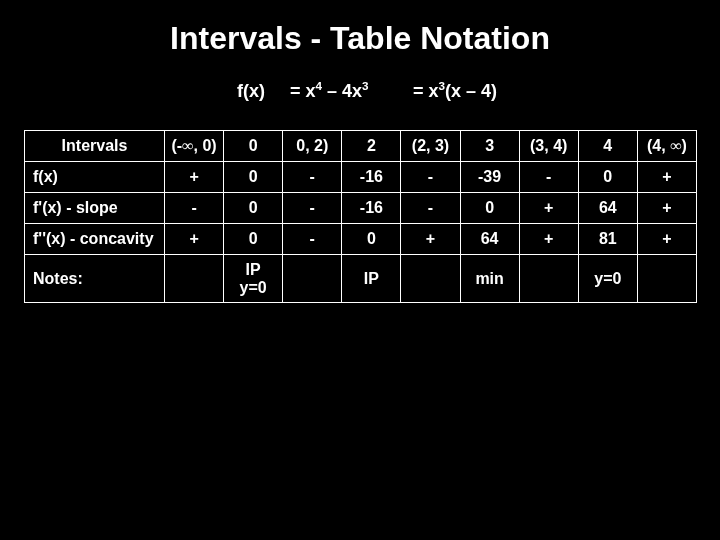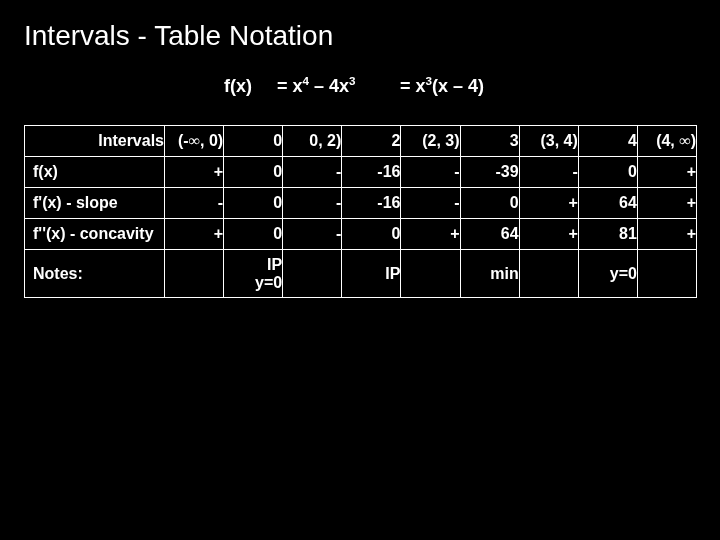--- a/index.html
+++ b/index.html
@@ -1,25 +1,25 @@
 <!DOCTYPE html>
 <html><head>
 <meta charset="utf-8">
 <style>
   html,body{margin:0;padding:0;background:#000;color:#fff;font-family:Arial,Helvetica,sans-serif;width:720px;height:540px;overflow:hidden}
   .slide{width:720px;height:540px;box-sizing:border-box;padding:16px 24px 24px 24px;position:relative}
-  .title{font-size:28px;font-weight:normal;margin:4px 0 24px 0}
+  .title{font-size:32px;font-weight:bold;text-align:center;margin:4px 0 24px 0}
   .eqs{margin-left:200px;margin-bottom:28px}
-  .eq{font-size:18px;font-weight:bold;margin:8px 0;white-space:nowrap}
+  .eq{font-size:18px;font-weight:bold;margin:8px 13px;white-space:nowrap}
   .eq .lhs{display:inline-block;width:48px}
   .eq .mid{display:inline-block;width:118px}
   .eq .rhs{display:inline-block}
   sup{font-size:0.65em;line-height:0;vertical-align:super}
   table{border-collapse:collapse;width:672px;table-layout:fixed;font-size:16px;font-weight:bold}
-  th,td{border:1px solid #fff;text-align:right;padding:6px 0;background:#000;color:#fff;overflow:hidden}
+  th,td{border:1px solid #fff;text-align:center;padding:6px 0;background:#000;color:#fff;overflow:hidden}
   col.label{width:140px}
   col.val{width:calc((672px - 140px)/9)}
   td.rowhdr{text-align:left;padding-left:8px}
   .notes td{border:1px solid #fff}
   .notes td.rowhdr{border-right:1px solid #fff}
   .infin{font-family:"Times New Roman",serif}
 </style>
 </head>
 <body>
 <div class="slide">

